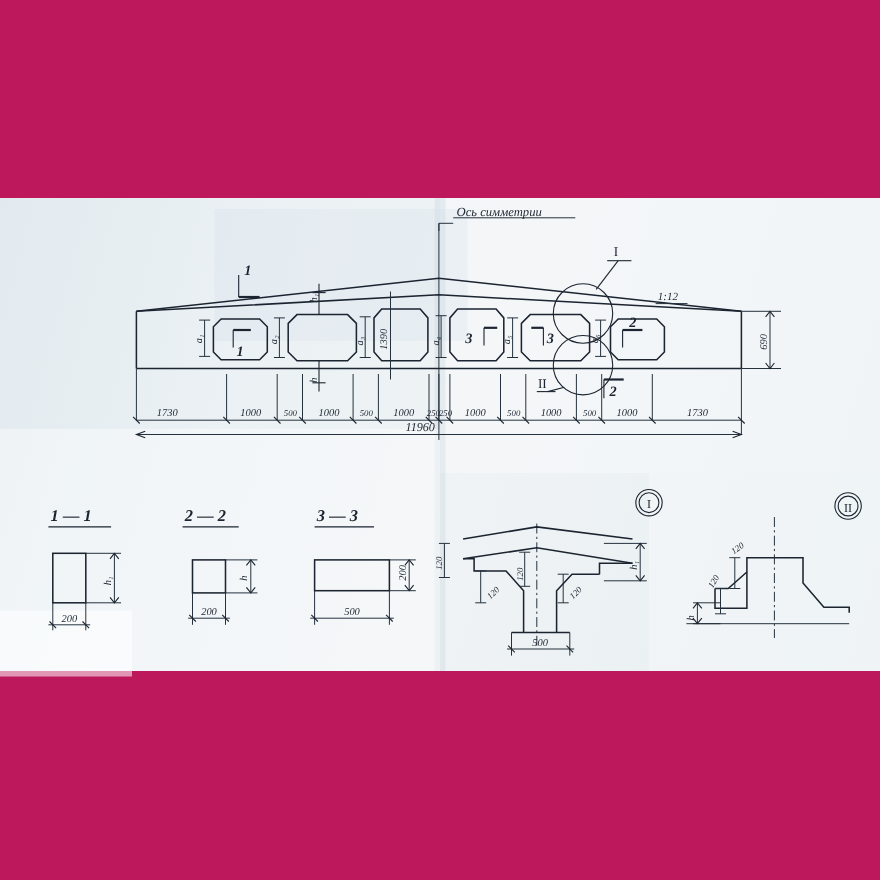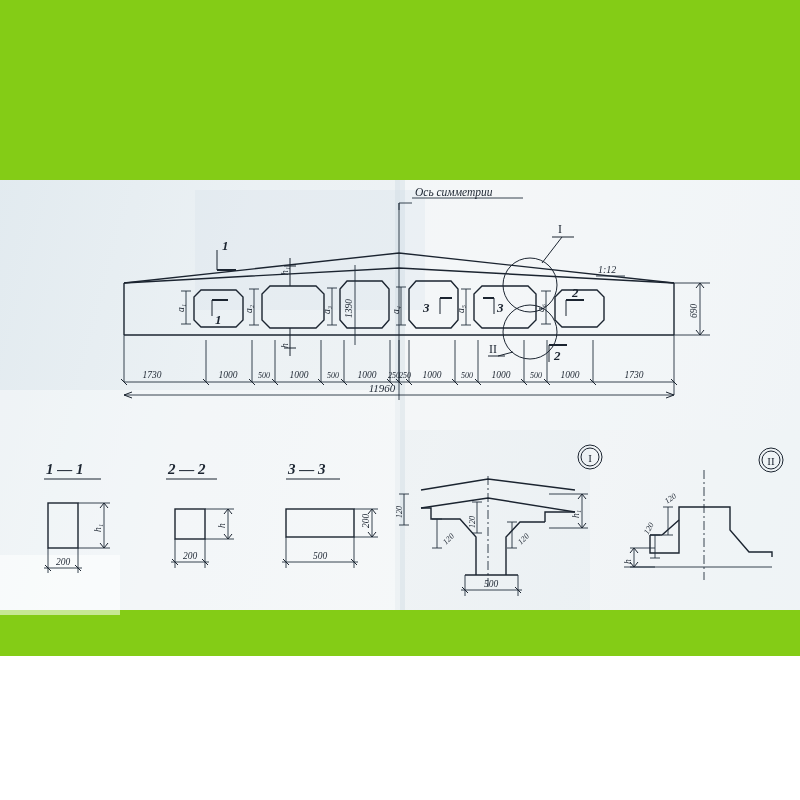--- a/index.html
+++ b/index.html
@@ -7,22 +7,22 @@
     padding: 0;
     background: #ffffff;
     width: 800px;
     height: 800px;
     overflow: hidden;
     font-family: "Liberation Serif", serif;
   }
   #page {
     position: relative;
     width: 800px;
-    height: 656px;
-    background: #84cc16;
+    height: 800px;
+    background: #be185d;
   }
   
   #sheet {
     position: absolute;
     left: 0;
     top: 180px;
     width: 800px;
     height: 430px;
     background:
       linear-gradient(105deg, rgba(222,232,238,0.75) 0%, rgba(233,240,244,0.55) 28%, rgba(240,244,246,0.35) 55%, rgba(228,236,241,0.6) 100%),

